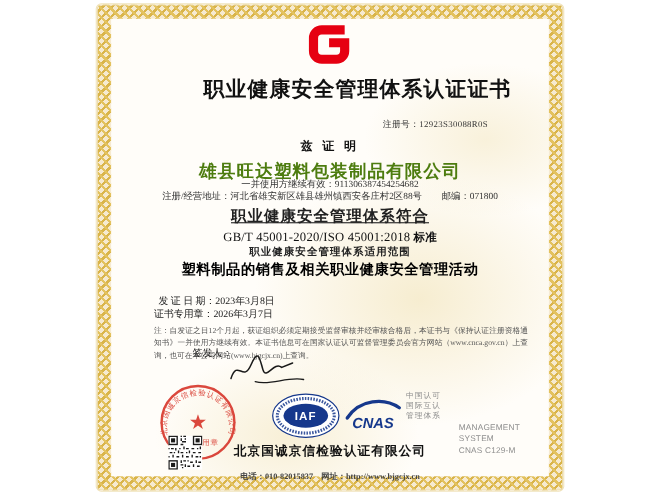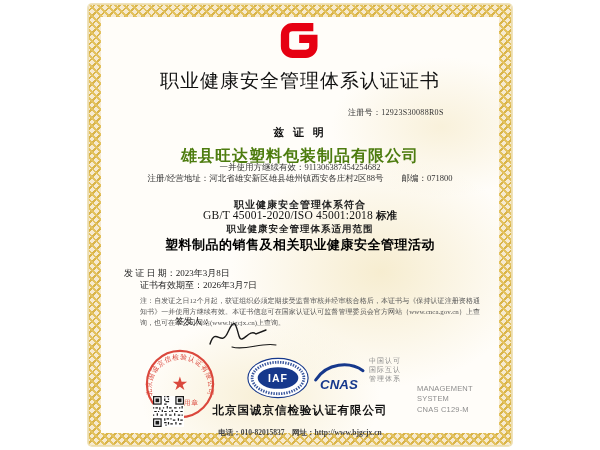--- a/index.html
+++ b/index.html
@@ -21,34 +21,34 @@
     background:
       radial-gradient(closest-side, rgba(246,236,206,0.95), rgba(246,236,206,0)) 130px 140px/300px 230px no-repeat,
       radial-gradient(closest-side, rgba(246,236,206,0.8), rgba(246,236,206,0)) 40px 300px/240px 160px no-repeat,
       radial-gradient(closest-side, rgba(246,236,206,0.7), rgba(246,236,206,0)) 230px 40px/220px 140px no-repeat;
   }
   .abs{position:absolute;}
   .ctr{left:101px;width:398px;text-align:center;}
   .sans{font-family:"Liberation Sans", sans-serif;}
 
   .logo{left:280px;top:21px;width:40px;height:39px;}
-  .title{top:68px;font-size:19px;font-weight:normal;letter-spacing:1px;color:#111;}
+  .title{top:68px;font-size:19px;font-weight:bold;letter-spacing:1px;color:#111;padding-left:25px;}
   .regline{left:348px;top:107px;font-size:8px;color:#333;letter-spacing:.3px;}
   .certify{top:125px;font-size:11px;font-weight:bold;letter-spacing:3px;color:#111;}
   .company{top:146px;font-size:16px;font-weight:bold;letter-spacing:1px;color:#4d7c0f;}
   .credit{top:162px;font-size:8.5px;color:#333;}
   .addr{top:173px;font-size:8.5px;color:#333;}
   .addr .gap{display:inline-block;width:18px;}
-  .conform{top:198px;font-size:10px;font-weight:bold;color:#222;letter-spacing:1px;}
+  .conform{top:188px;font-size:14px;font-weight:bold;color:#222;letter-spacing:1px;text-decoration:underline;}
   .standard{top:209px;font-size:11.5px;color:#111;}
   .standard .code{font-weight:normal;letter-spacing:.2px;}
   .standard .suffix{font-weight:bold;margin-left:3px;font-size:10.5px;font-family:Liberation Serif, serif;}
   .scopelbl{top:223px;font-size:9.5px;font-weight:bold;color:#222;letter-spacing:1px;}
   .scope{top:236px;font-size:13px;font-weight:bold;letter-spacing:.5px;color:#000;}
-  .dateline1{left:124px;top:267px;font-size:9px;color:#222;}
+  .dateline1{left:144px;top:267px;font-size:9px;color:#222;}
   .dateline2{left:140px;top:279px;font-size:9px;color:#222;}
   .note{left:140px;top:296px;width:340px;font-size:7px;line-height:1.6;color:#555;text-align:justify;}
   .issuer{left:175px;top:315px;font-size:9px;font-weight:normal;color:#222;}
   .signature{left:206px;top:322px;width:74px;height:30px;}
   .seal{left:144px;top:348px;width:72px;height:72px;opacity:.92;}
   .qr{left:153px;top:396px;width:31px;height:31px;}
   .iaf{left:246px;top:357px;width:64px;height:42px;}
   .cnas{left:312px;top:360px;width:54px;height:36px;}
   .accred{left:369px;top:357px;width:125px;font-family:"Liberation Sans", sans-serif;color:#8d8d8d;}
   .accred .zh{font-size:7px;line-height:1.25;letter-spacing:1px;}
@@ -95,21 +95,21 @@
     <span class="code">GB/T 45001-2020/ISO 45001:2018</span><span class="suffix">标准</span>
   </div>
 
   <div class="abs ctr scopelbl">职业健康安全管理体系适用范围</div>
   <div class="abs ctr scope">塑料制品的销售及相关职业健康安全管理活动</div>
 
   <div class="abs dateline1">
     <span>发 证 日 期：</span><span>2023年3月8日</span>
   </div>
   <div class="abs dateline2">
-    <span>证书有效期至：</span><span>2026年3月7日</span>
+    <span>证书专用章：</span><span>2026年3月7日</span>
   </div>
 
   <div class="abs note">注：自发证之日12个月起，获证组织必须定期接受监督审核并经审核合格后，本证书与《保持认证注册资格通知书》一并使用方继续有效。本证书信息可在国家认证认可监督管理委员会官方网站（www.cnca.gov.cn）上查询，也可在本公司网站(www.bjgcjx.cn)上查询。</div>
 
   <div class="abs issuer">签发人：</div>
 
   <svg class="abs signature" viewBox="0 0 74 30">
     <path d="M4 22 C 10 4, 15 26, 22 10 S 30 4, 33 14 C 36 24, 43 6, 50 12 L 60 8" fill="none" stroke="#1a1a1a" stroke-width="1.4" stroke-linecap="round"></path>
     <path d="M26 25 C 40 29, 55 20, 70 23" fill="none" stroke="#1a1a1a" stroke-width="1.2" stroke-linecap="round"></path>
   </svg>

